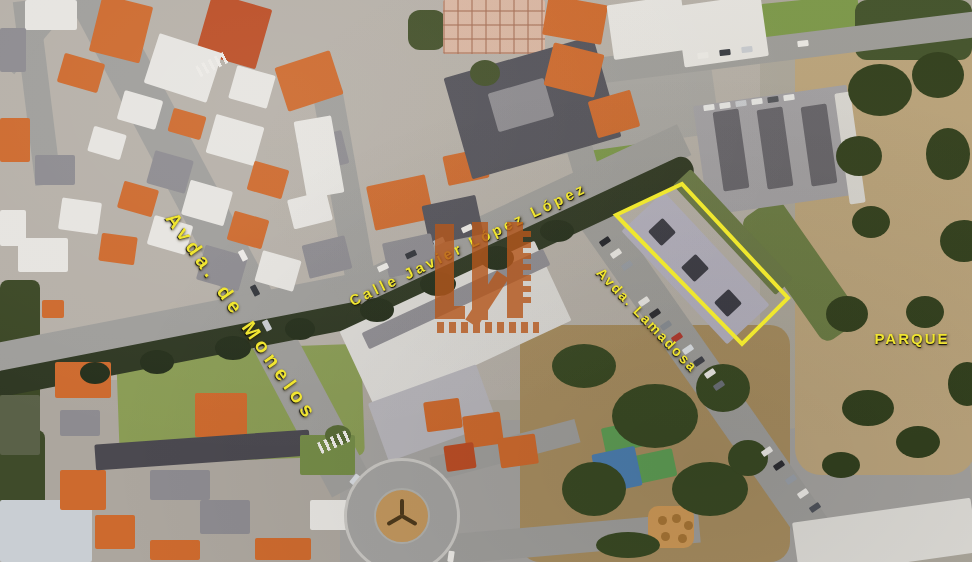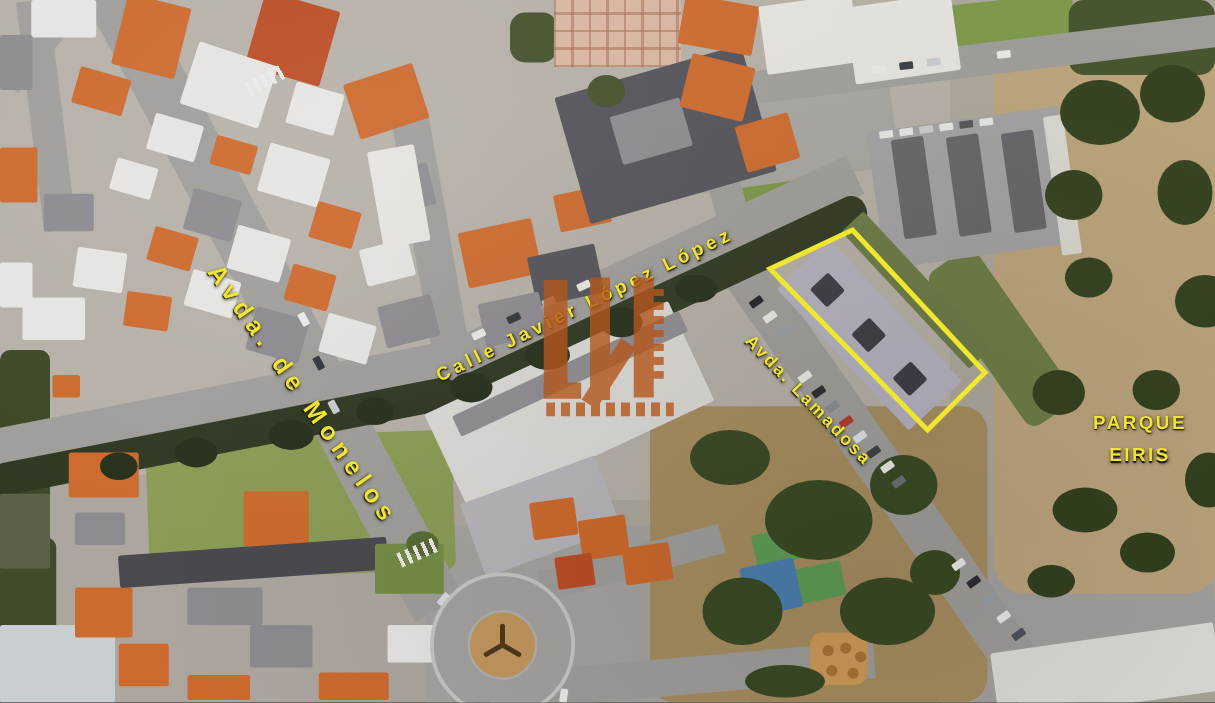--- a/index.html
+++ b/index.html
@@ -243,21 +243,20 @@
   <svg class="overlay" width="972" height="562">
     <polygon points="616,215 682,184 788,298 742,344" fill="none" stroke="#efe72f" stroke-width="4"></polygon>
   </svg>
 
   <div class="label monelos">Avda. de Monelos</div>
   <div class="label javier">Calle Javier López López</div>
   <div class="label lamadosa">Avda. Lamadosa</div>
 
   <div class="parklabel">
     <div>PARQUE</div>
-    <div>EIRIS</div>
   </div>
 
   <div class="watermark">
     <div class="wb1"></div>
     <div class="wb1f"></div>
     <div class="wb2"></div>
     <div class="wb3"></div>
     <div class="wbd"></div>
     <div class="wcol"></div>
     <div class="wrow"></div>

